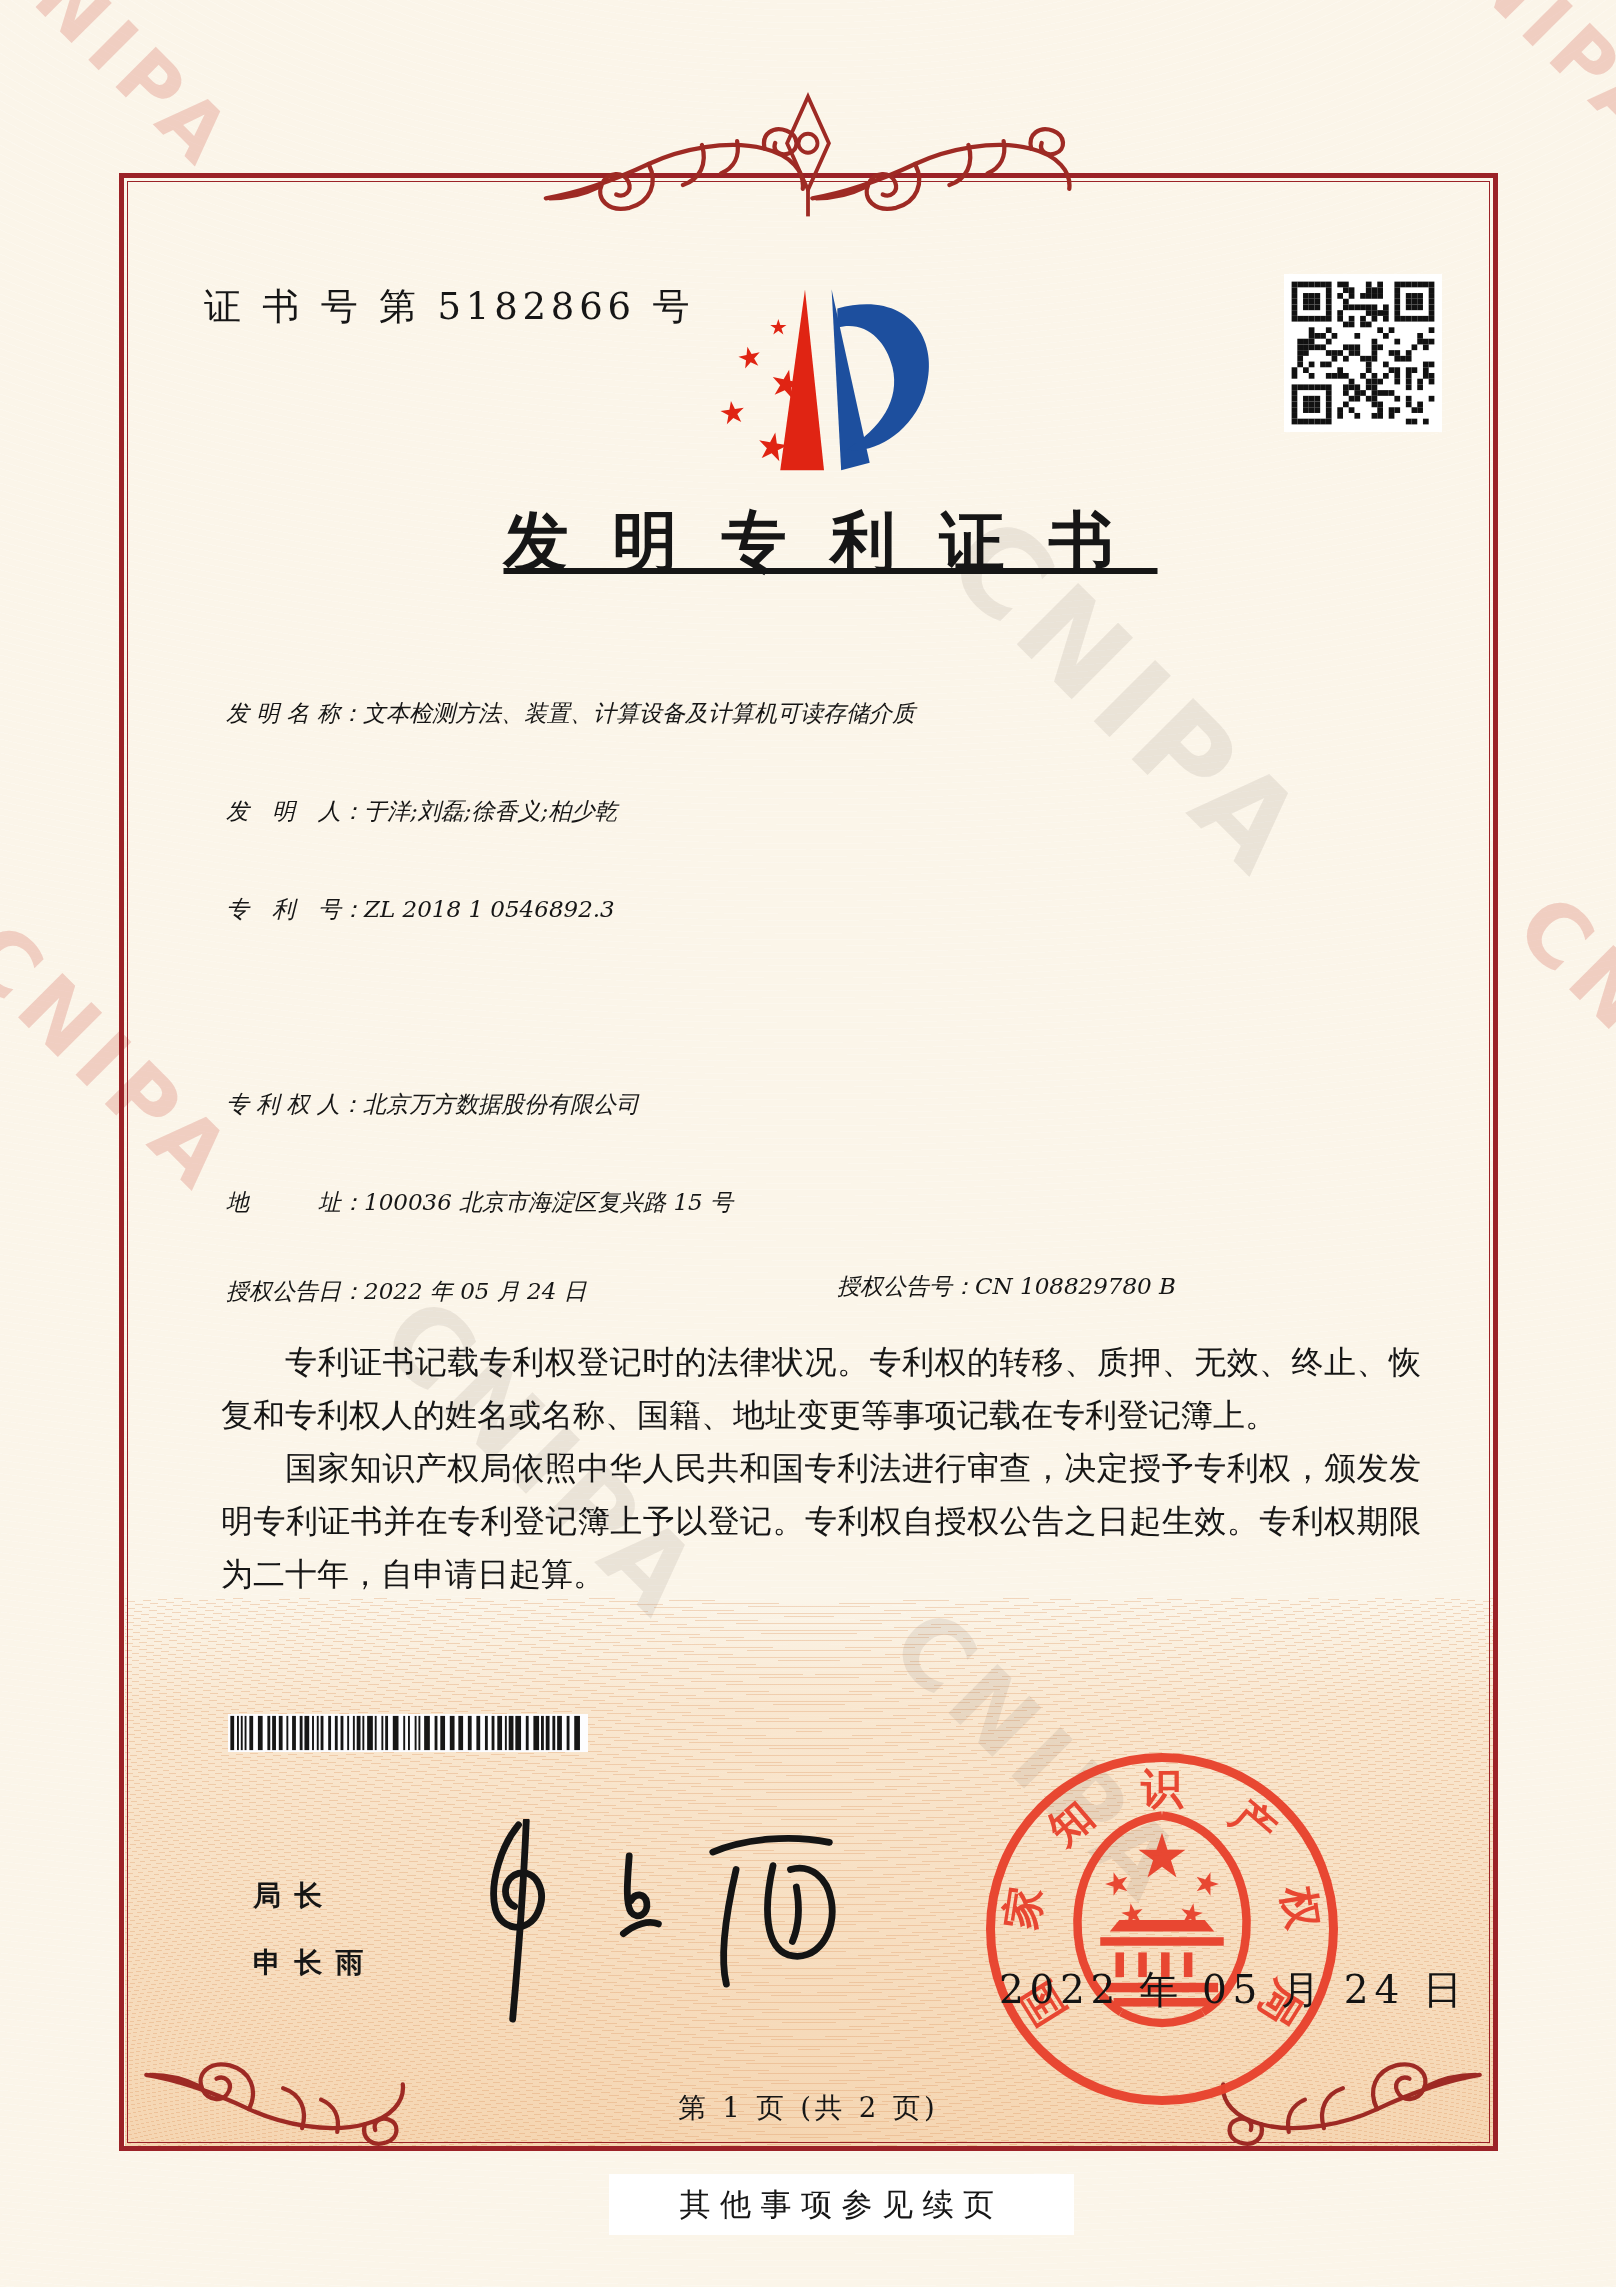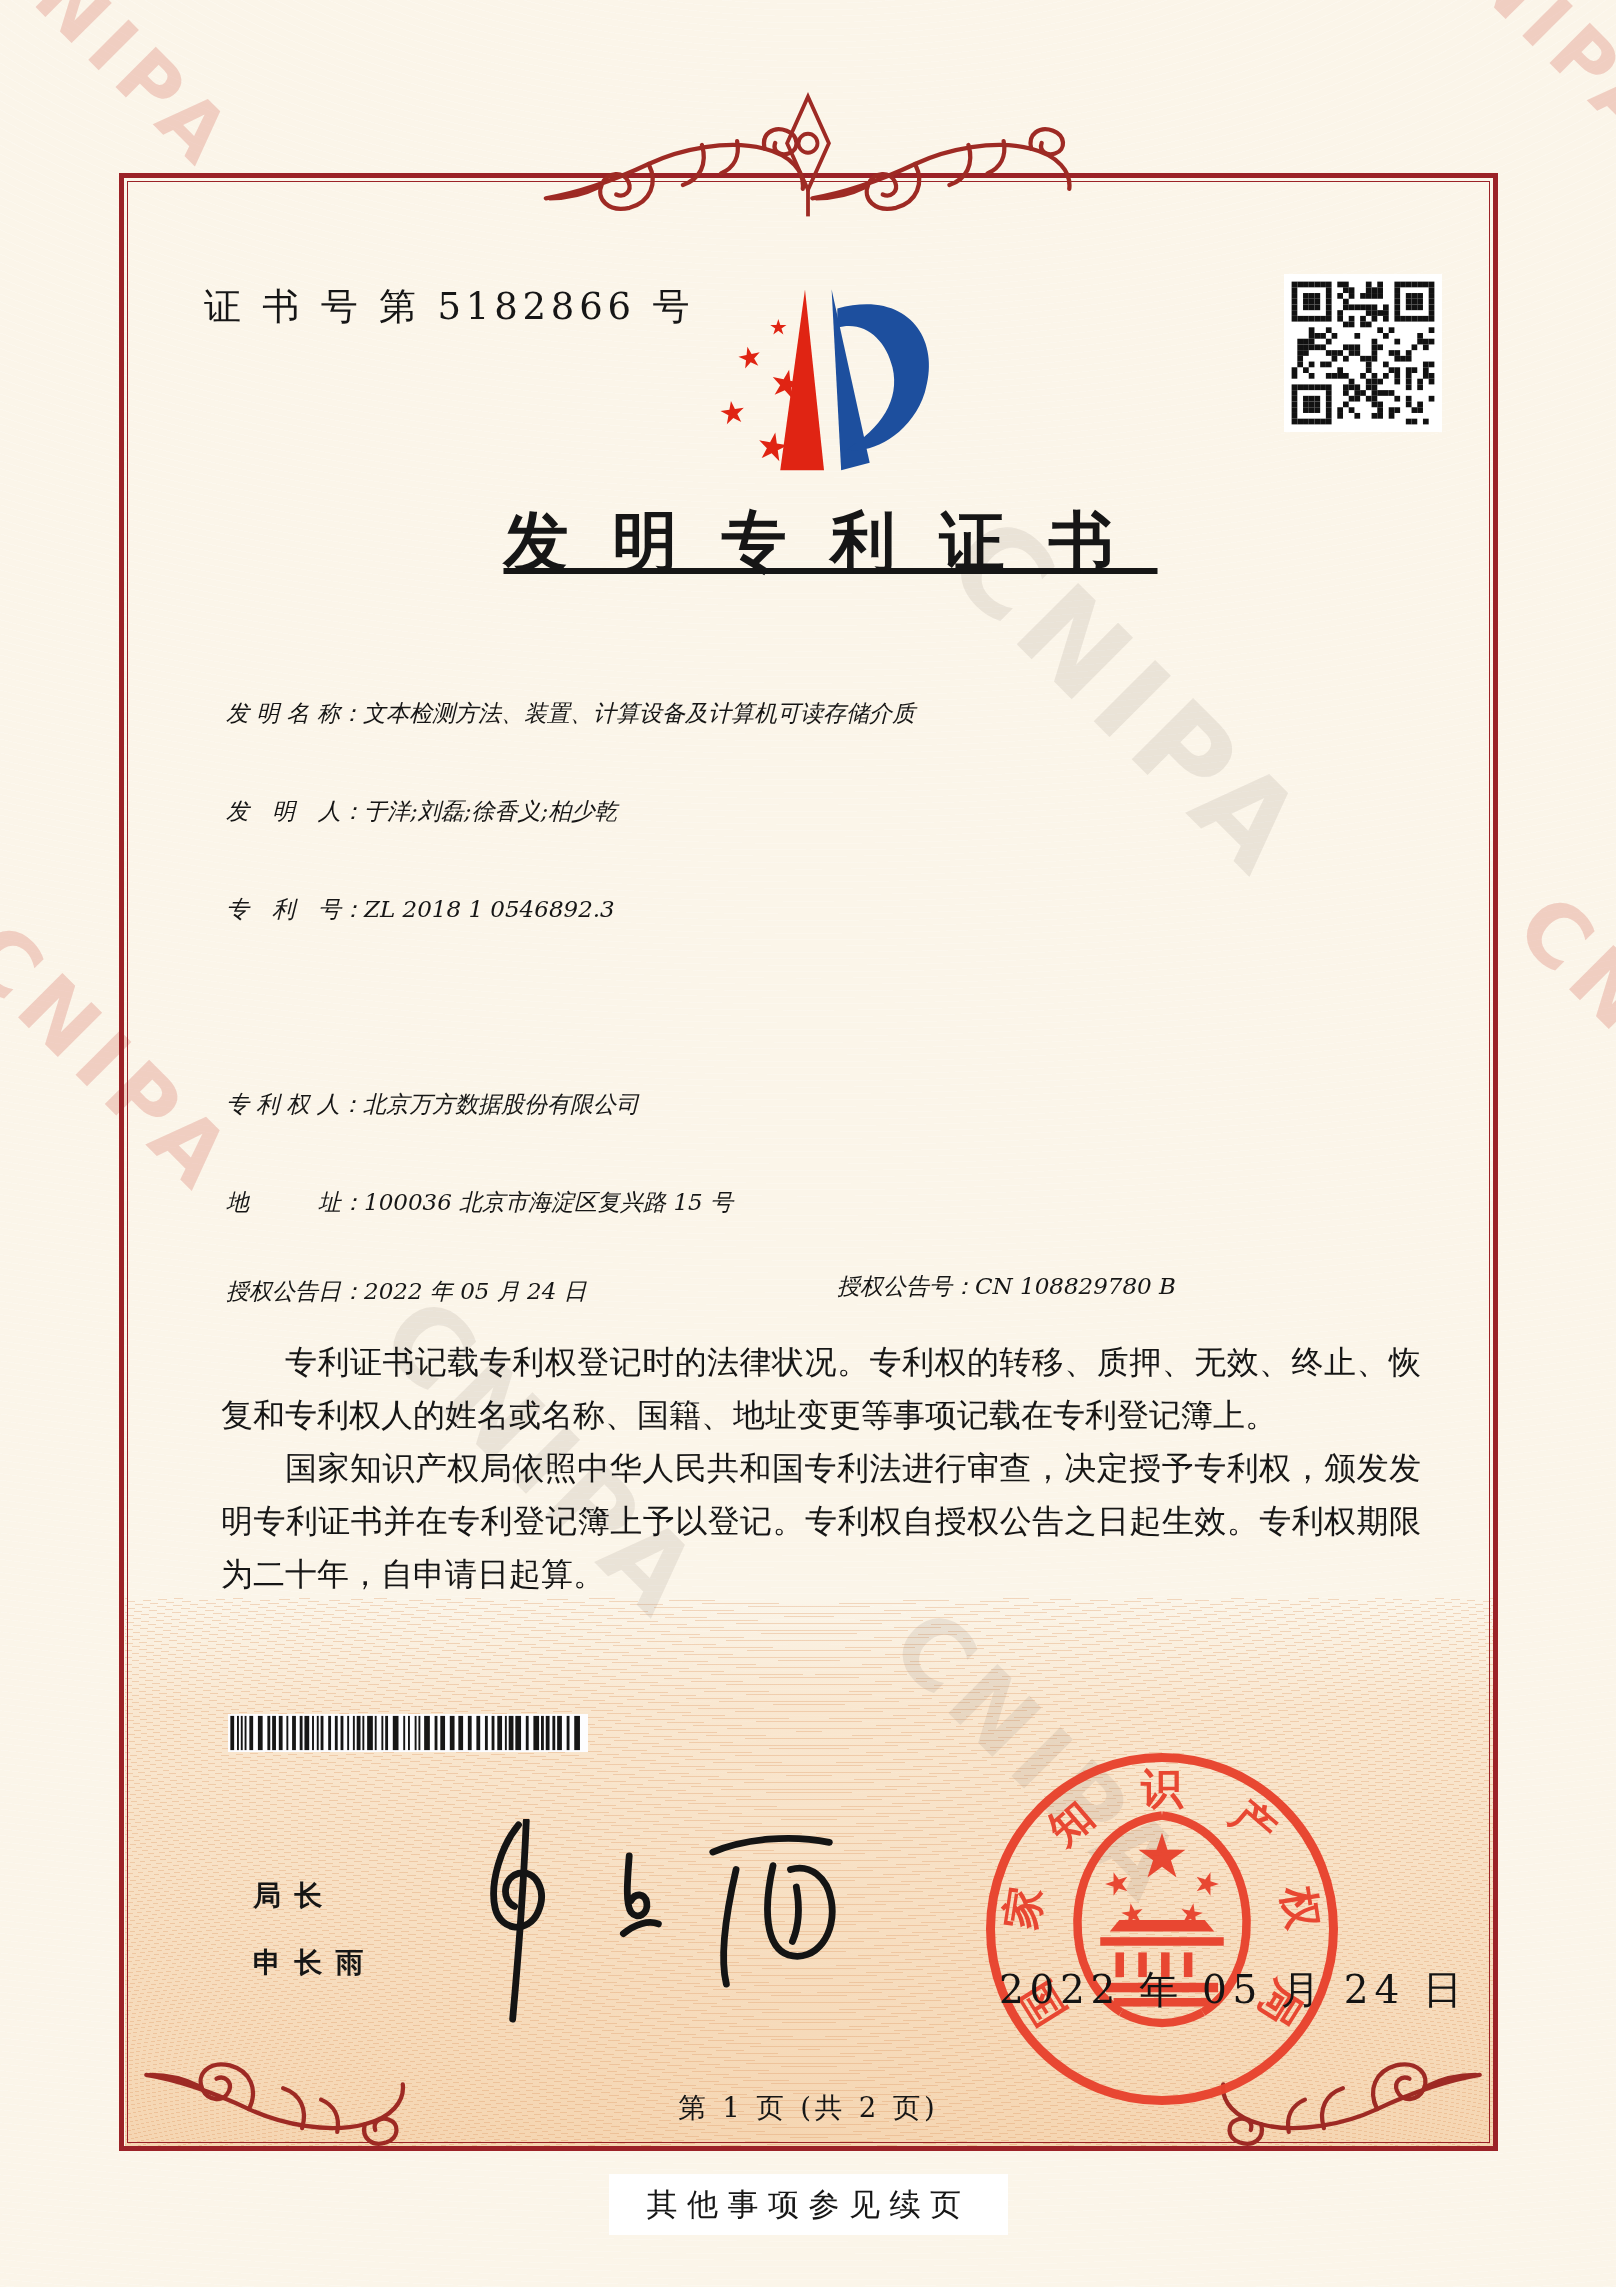--- a/index.html
+++ b/index.html
@@ -85,21 +85,21 @@
   .seal-date {
     position:absolute; left:999px; top:1963px; font-size:39px; letter-spacing:5.7px;
     color:#141414; white-space:pre; z-index:7;
   }
 
   .page-no {
     position:absolute; left:122px; top:2089px; width:1373px; text-align:center;
     font-size:27.6px; letter-spacing:3.8px; white-space:pre;
   }
   .next-note {
-    position:absolute; left:609px; top:2174px; width:399px; height:61px;
+    position:absolute; left:609px; top:2174px; width:465px; height:61px;
     background:#ffffff; text-align:center; line-height:61px;
     font-size:31px; letter-spacing:9.5px; white-space:nowrap;
   }
 </style>
 </head>
 <body>
 
 <div class="page">
 
   <div class="texture"></div>

